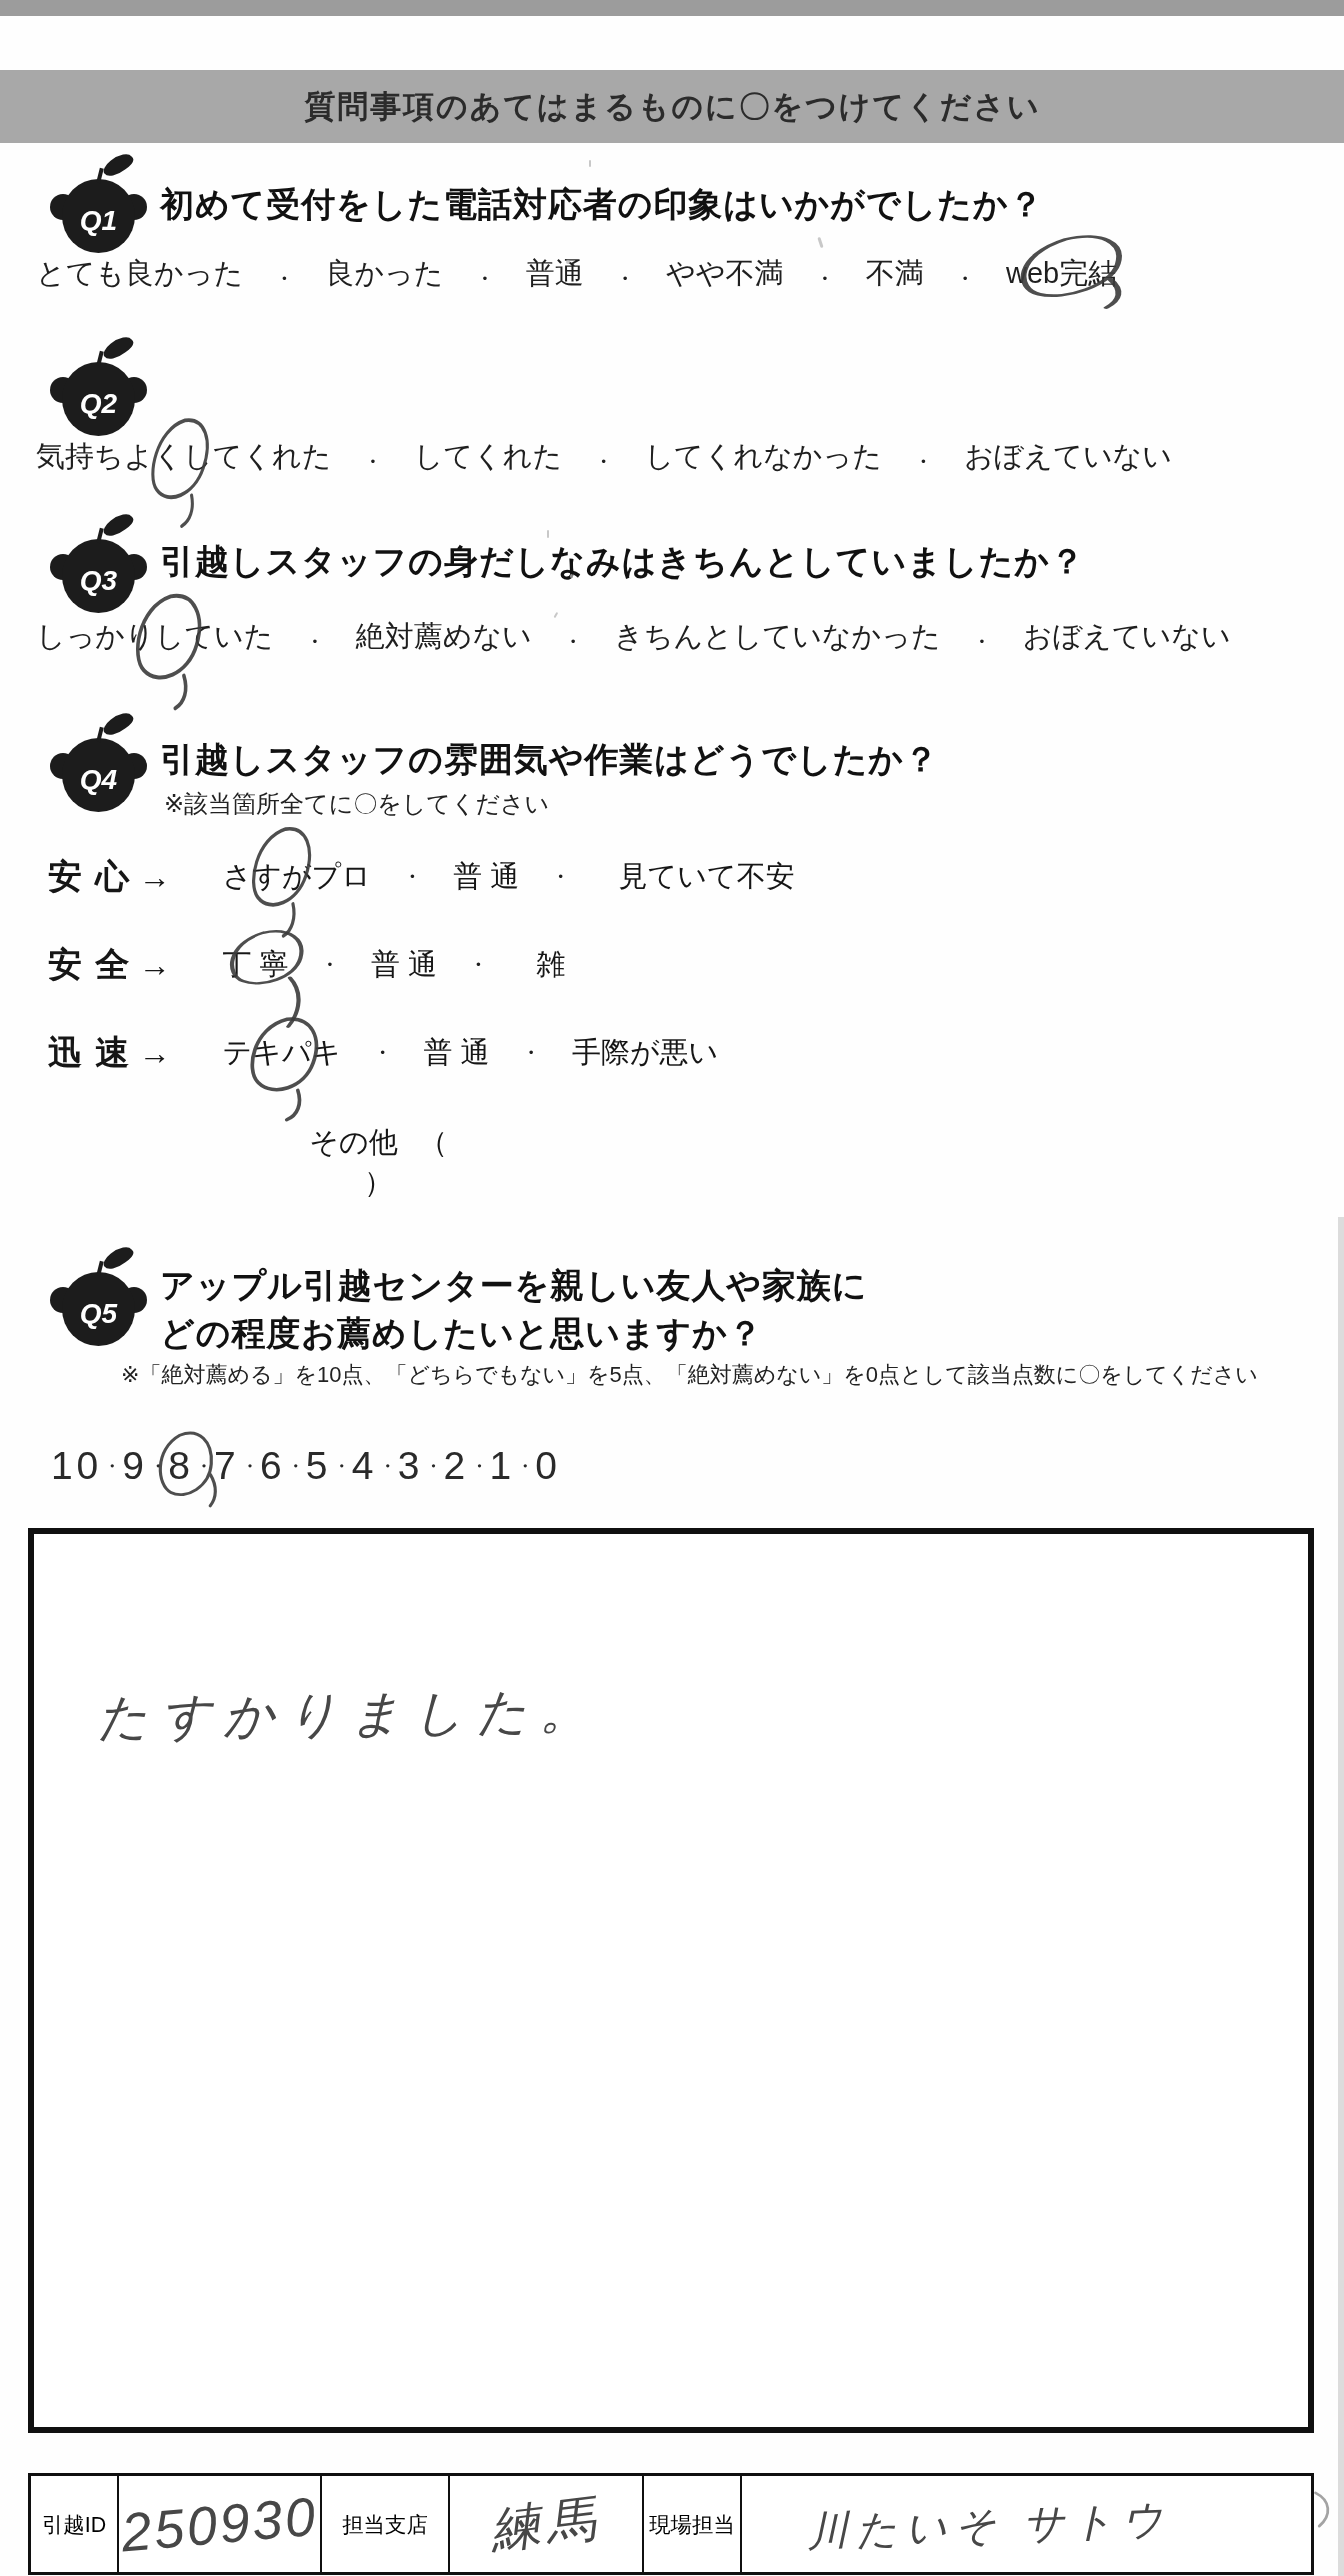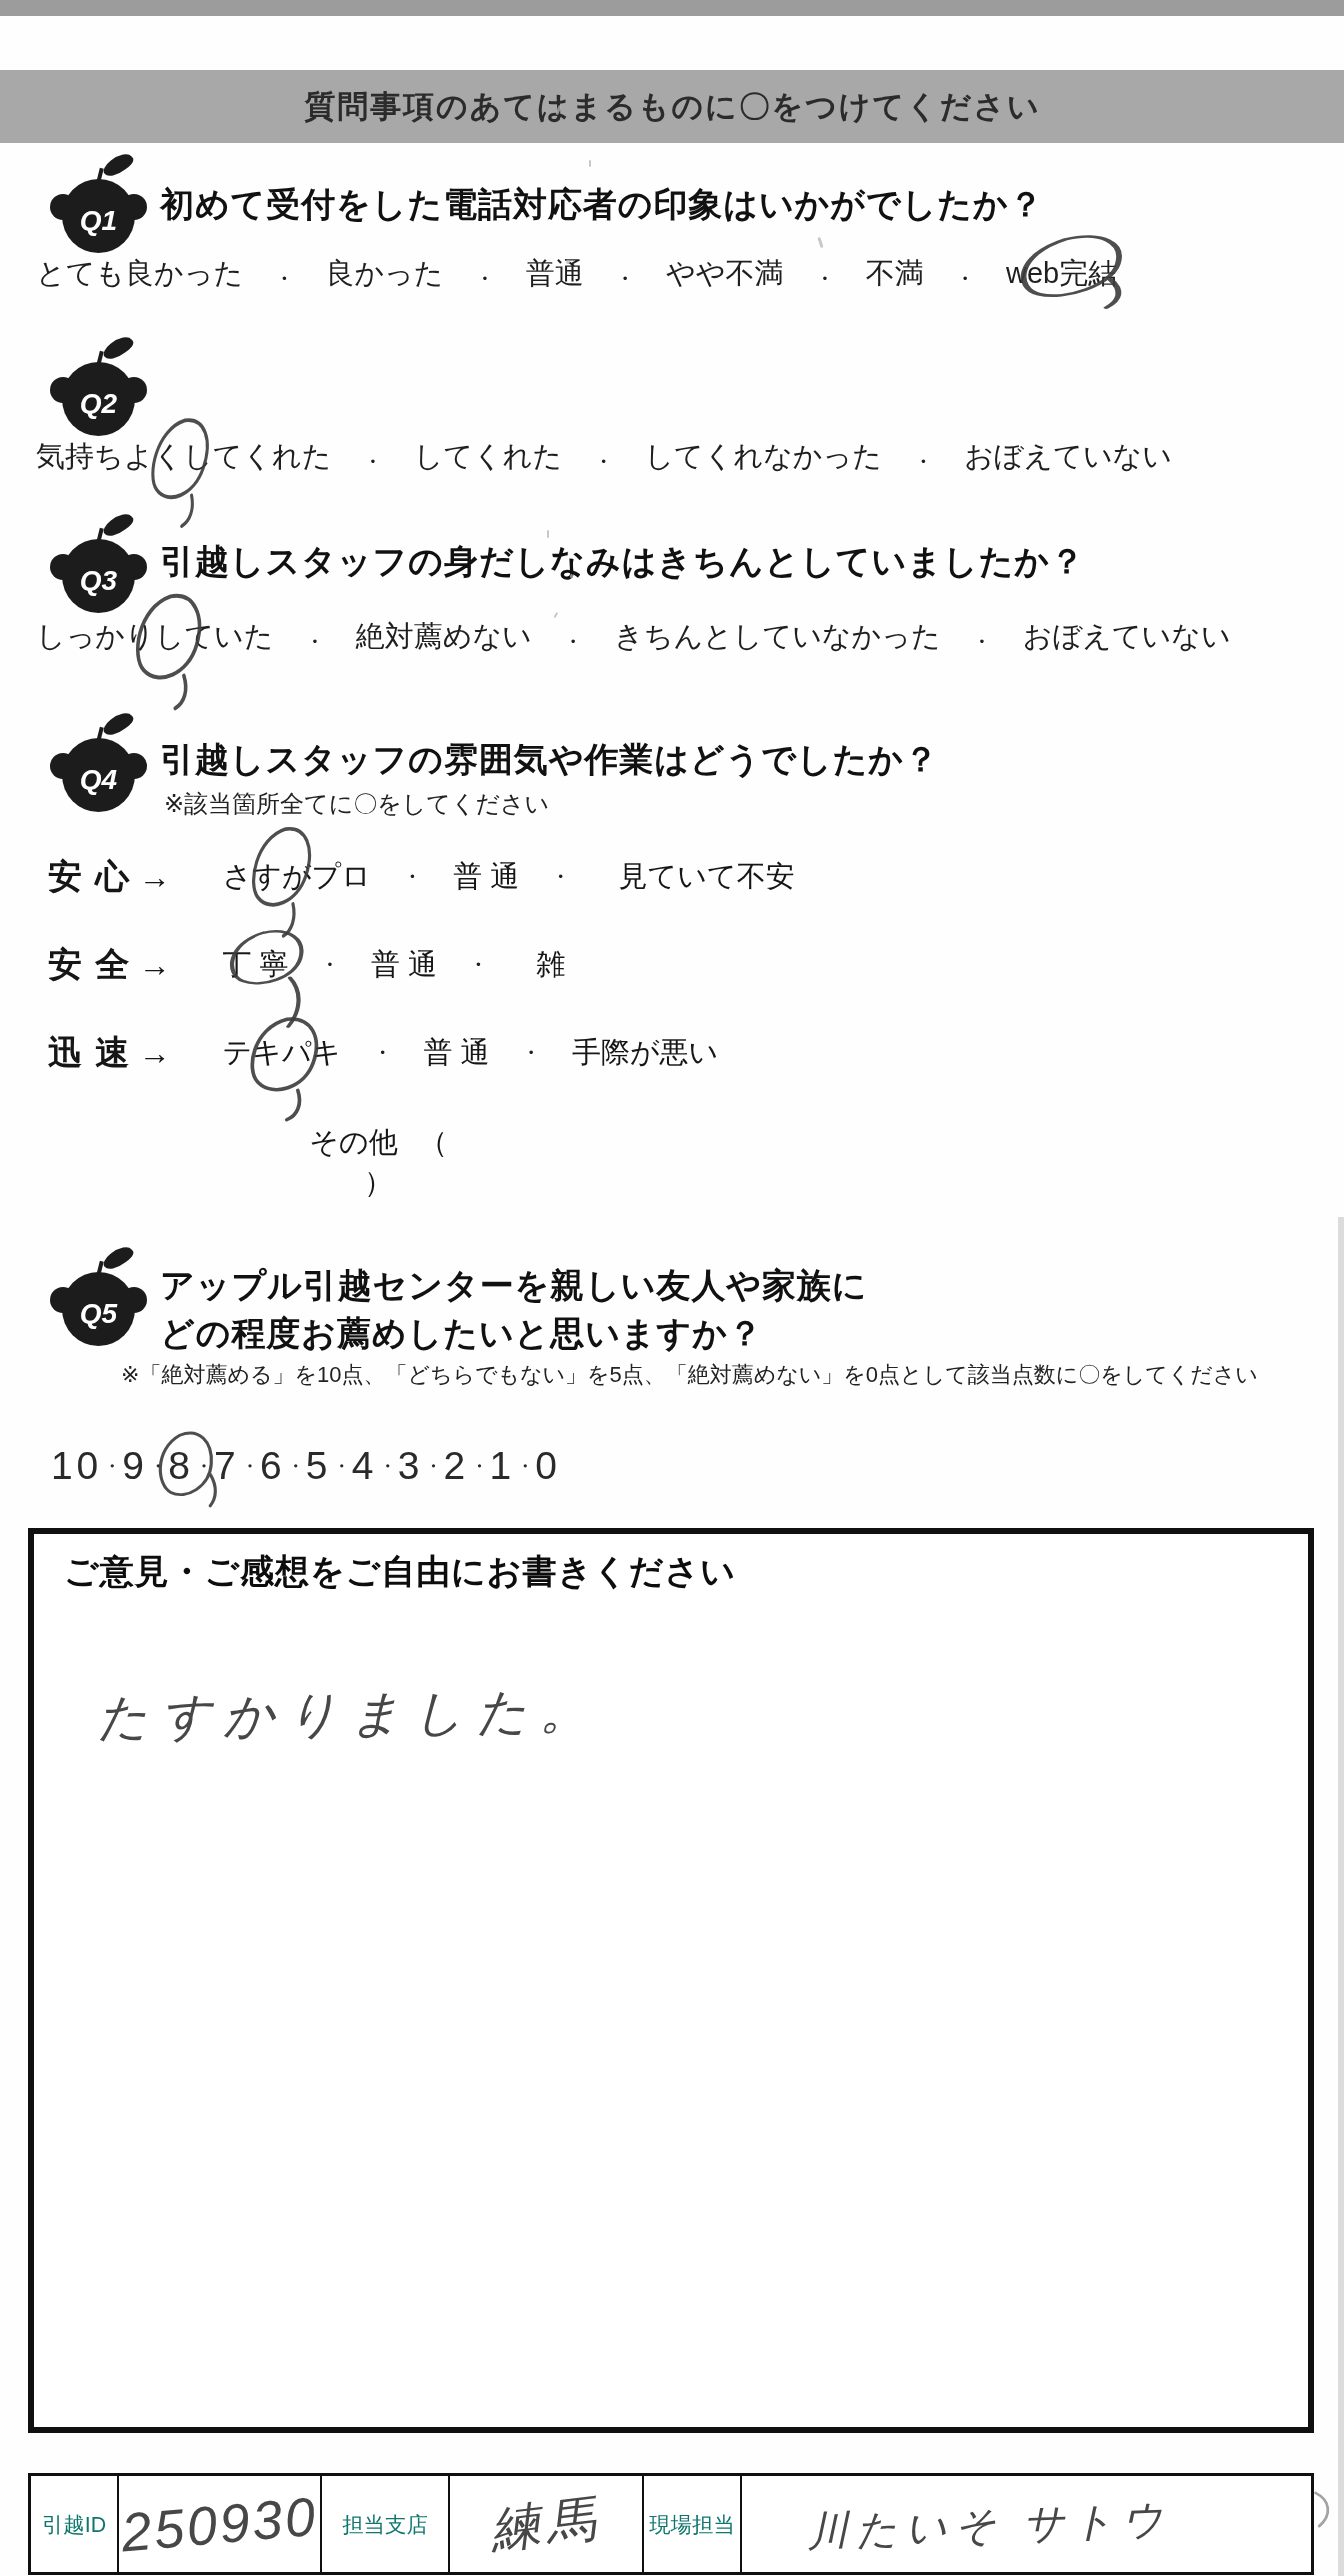--- a/index.html
+++ b/index.html
@@ -45,21 +45,21 @@
   .hc { position:absolute; fill:none; stroke:#3c3c3c; stroke-width:5; stroke-linecap:round; overflow:visible; pointer-events:none; opacity:.9; }
   
   .comment-box { position:absolute; left:28px; top:1512px; width:1286px; height:905px; border:6.5px solid #101010; background:#fff; }
   .comment-title { position:absolute; left:30px; top:15px; font-size:34px; font-weight:700; color:#0d0d0d; letter-spacing:0.9px; }
   .handwriting { color:#474747; font-style:italic; }
   .comment-hand { position:absolute; left:63px; top:147px; font-size:50px; letter-spacing:12px; transform:rotate(-0.8deg); }
   
   .footer-table { position:absolute; left:28px; top:2457px; width:1286px; height:102px; border:3.7px solid #101010; display:flex; background:#fff; }
   .ft-cell { border-right:2.8px solid #101010; display:flex; align-items:center; justify-content:center; overflow:visible; }
   .ft-cell:last-child { border-right:none; }
-  .ft-label { font-size:21.4px; color:#0f766e; white-space:nowrap; }
+  .ft-label { font-size:21.4px; color:#000000; white-space:nowrap; }
   .ft-hand { white-space:nowrap; }
   .ft-id { font-size:54px; letter-spacing:2.8px; transform:rotate(-5deg); }
   .ft-branch { font-size:50px; letter-spacing:5.6px; transform:rotate(-7deg); }
   .ft-staff { font-size:41px; letter-spacing:7.4px; transform:rotate(-2deg); justify-content:flex-start !important; padding-left:65px; }
   
   .speck { position:absolute; background:#b5b5b5; border-radius:1.9px; opacity:.75; }
   .edge-right { position:absolute; right:0; top:1201px; width:7.4px; height:1375px; background:#dcdcdc; }
   .edge-bottom { position:absolute; left:0; top:2565px; width:1345px; height:11.2px; background:#e2e2e2; }
 </style>
 </head>
@@ -252,21 +252,20 @@
     <span class="score-num">3</span>
     <span class="score-dot">・</span>
     <span class="score-num">2</span>
     <span class="score-dot">・</span>
     <span class="score-num">1</span>
     <span class="score-dot">・</span>
     <span class="score-num">0</span>
   </div>
 
   <div class="comment-box">
-    <div class="comment-title">ご意見・ご感想をご自由にお書きください</div>
     <div class="comment-hand handwriting">たすかりました。</div>
   </div>
 
   <div class="footer-table">
     <div class="ft-cell" style="width:88px;">
       <span class="ft-label">引越ID</span>
     </div>
     <div class="ft-cell" style="width:203px;">
       <span class="ft-hand ft-id handwriting">250930</span>
     </div>

